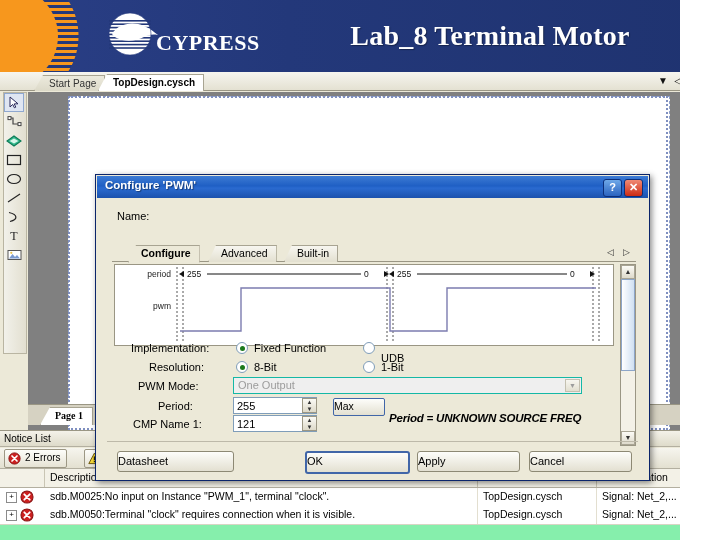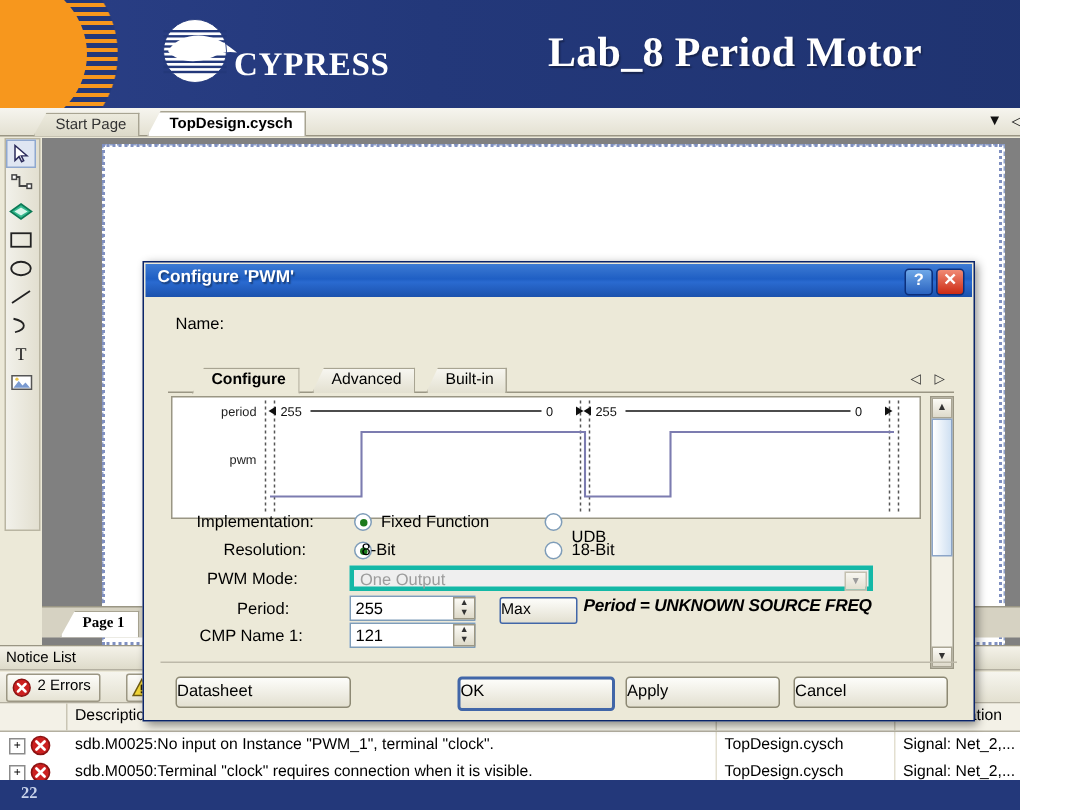--- a/index.html
+++ b/index.html
@@ -134,21 +134,21 @@
      border:1px solid #a9a594;box-sizing:border-box;font-size:7px;line-height:12px;text-align:center;color:#333;}
   .panel-sb .thumb{position:absolute;left:0;top:14px;width:14px;height:92px;
      background:linear-gradient(90deg,#ffffff,#cfe0f2);border:1px solid #8ca5c8;box-sizing:border-box;}
 
   .radio{position:absolute;width:12px;height:12px;border-radius:50%;background:#fff;
      border:1px solid #7f9db9;box-sizing:border-box;}
   .radio.on::after{content:"";position:absolute;left:2.5px;top:2.5px;width:5px;height:5px;border-radius:50%;
      background:#1c7a1c;}
   .rlbl{position:absolute;font-size:11px;color:#000;}
 
-  .combo{position:absolute;height:17px;background:#efefef;border:3px solid #14b8a6;box-sizing:border-box;
+  .combo{position:absolute;height:17px;background:#efefef;border:1px solid #14b8a6;box-sizing:border-box;
      font-size:11px;color:#9c9c9c;line-height:15px;padding-left:4px;}
   .combo .arr{position:absolute;right:1px;top:1px;width:15px;height:13px;
      background:linear-gradient(180deg,#f7f6f0,#e2dfd0);border:1px solid #c4c0b0;box-sizing:border-box;
      font-size:7px;text-align:center;line-height:11px;color:#9c9c9c;}
 
   .spin{position:absolute;width:15px;height:15px;background:linear-gradient(180deg,#fbfaf5,#dedac9);
      border:1px solid #9c9784;box-sizing:border-box;}
   .spin .up,.spin .dn{position:absolute;left:0;width:13px;height:6px;font-size:6px;text-align:center;color:#333;line-height:6px;}
   .spin .up{top:0;} .spin .dn{top:7px;}
 
@@ -192,27 +192,27 @@
             <rect x="17" y="31.8" width="42" height="1.6"></rect>
             <rect x="17" y="35.2" width="42" height="1.6"></rect>
           </g>
           <path d="M20 22 C26 12, 40 9, 52 14 C58 16.5, 62 20, 66 23 C60 22, 56 23, 52 25 C46 28, 38 30, 30 28 C25 26.5, 21.5 24.5, 20 22 Z" fill="#ffffff"></path>
           <circle cx="38" cy="22" r="21" fill="none" stroke="#23387a" stroke-width="0.6"></circle>
           <text x="64" y="38" font-family="Liberation Serif, serif" font-size="22" font-weight="bold" fill="#ffffff" letter-spacing="0.5">CYPRESS</text>
         </g>
       </svg>
     </div>
 
-    <div class="slide-title">Lab_8 Period Motor</div>
+    <div class="slide-title">Lab_8 Terminal Motor</div>
   </div>
 
   <div class="ide">
 
     <div class="tabstrip">
-      <div class="tab inactive" style="left:22px;">Start Page</div>
+      <div class="tab inactive" style="left:34px;">Start Page</div>
       <div class="tab active" style="left:98px;">TopDesign.cysch</div>
       <div class="tabctl" style="right:52px;">▼</div>
       <div class="tabctl" style="right:38px;">◁</div>
       <div class="tabctl" style="right:24px;">▷</div>
       <div class="tabctl" style="right:6px;font-weight:bold;">✕</div>
     </div>
 
     <div class="ltool">
       <div class="ti sel">
         <svg width="13" height="13" viewBox="0 0 13 13">
@@ -418,53 +418,50 @@
         </div>
 
         <div class="lbl" style="left:34px;top:144px;">Implementation:</div>
         <span class="radio on" style="left:139px;top:144px;"></span>
         <span class="rlbl" style="left:157px;top:144px;">Fixed Function</span>
         <span class="radio" style="left:266px;top:144px;"></span>
         <span class="rlbl" style="left:284px;top:154px;">UDB</span>
 
         <div class="lbl" style="left:52px;top:163px;">Resolution:</div>
         <span class="radio on" style="left:139px;top:163px;"></span>
-        <span class="rlbl" style="left:144px;top:163px;">8-Bit</span>
+        <span class="rlbl" style="left:157px;top:163px;">8-Bit</span>
         <span class="radio" style="left:266px;top:163px;"></span>
-        <span class="rlbl" style="left:284px;top:163px;">18-Bit</span>
+        <span class="rlbl" style="left:284px;top:163px;">1-Bit</span>
 
         <div class="lbl" style="left:41px;top:182px;">PWM Mode:</div>
         <div class="combo" style="left:136px;top:179px;width:349px;">
           <span>One Output</span>
           <span class="arr">▼</span>
         </div>
 
         <div class="lbl" style="left:61px;top:202px;">Period:</div>
         <div class="txtin" style="left:136px;top:199px;width:84px;height:17px;">255</div>
         <div class="spin" style="left:205px;top:200px;">
           <div class="up">▲</div>
           <div class="dn">▼</div>
         </div>
         <div class="btn max" style="left:236px;top:200px;width:50px;">Max</div>
-        <div class="warn" style="left:292px;top:200px;">Period = UNKNOWN SOURCE FREQ</div>
+        <div class="warn" style="left:292px;top:214px;">Period = UNKNOWN SOURCE FREQ</div>
 
         <div class="lbl" style="left:36px;top:220px;">CMP Name 1:</div>
         <div class="txtin" style="left:136px;top:217px;width:84px;height:17px;">121</div>
         <div class="spin" style="left:205px;top:218px;">
           <div class="up">▲</div>
           <div class="dn">▼</div>
         </div>
 
         <div class="dlg-sep" style="top:243px;"></div>
         <div class="btn" style="left:20px;top:253px;width:115px;">Datasheet</div>
         <div class="btn default" style="left:208px;top:253px;width:101px;">OK</div>
         <div class="btn" style="left:432px;top:253px;width:101px;">Cancel</div>
         <div class="btn" style="left:320px;top:253px;width:101px;">Apply</div>
       </div>
     </div>
 
   </div>
 
-  <div class="footer">
-    <span class="pg">22</span>
-  </div>
 
 </div>
 
 </body></html>

